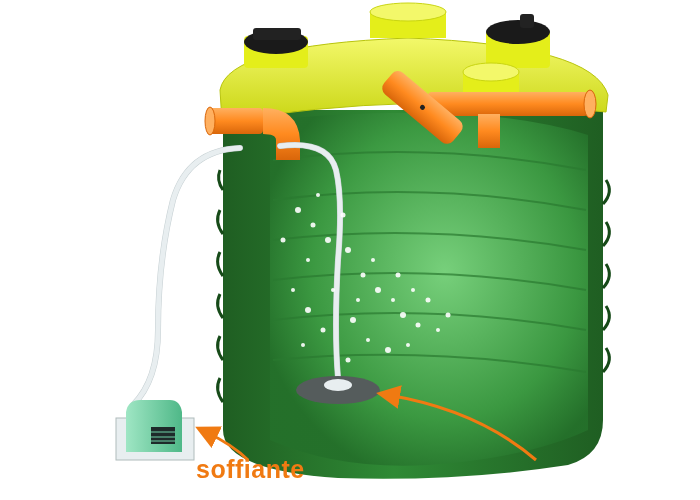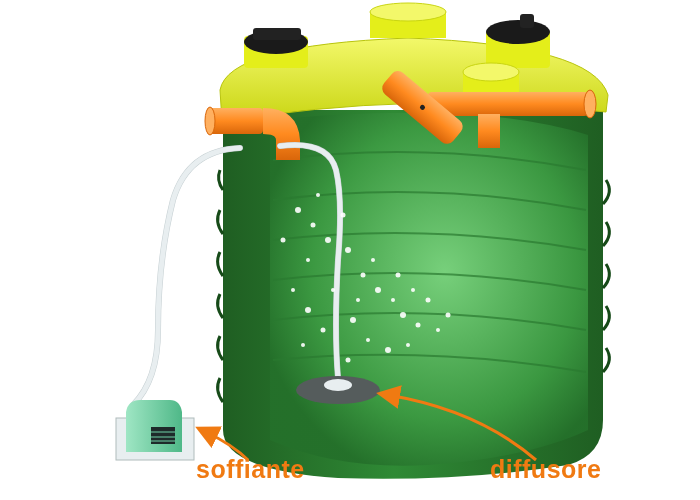--- a/index.html
+++ b/index.html
@@ -163,14 +163,13 @@
         </g>
     </g>
 
     <g stroke="#f07a12" stroke-width="3" fill="none">
       <path d="M240,460 Q225,445 198,432" marker-end="url(#arrowHead)"></path>
       <path d="M528,460 Q470,410 380,395" marker-end="url(#arrowHead)"></path>
     </g>
   </svg>
 
   <div id="lbl-soff" class="label" style="color:#f07a12">soffiante</div>
-  <div id="lbl-diff" class="label" style="color:#f07a12">diffusore</div>
 </div>
 
 </body></html>

